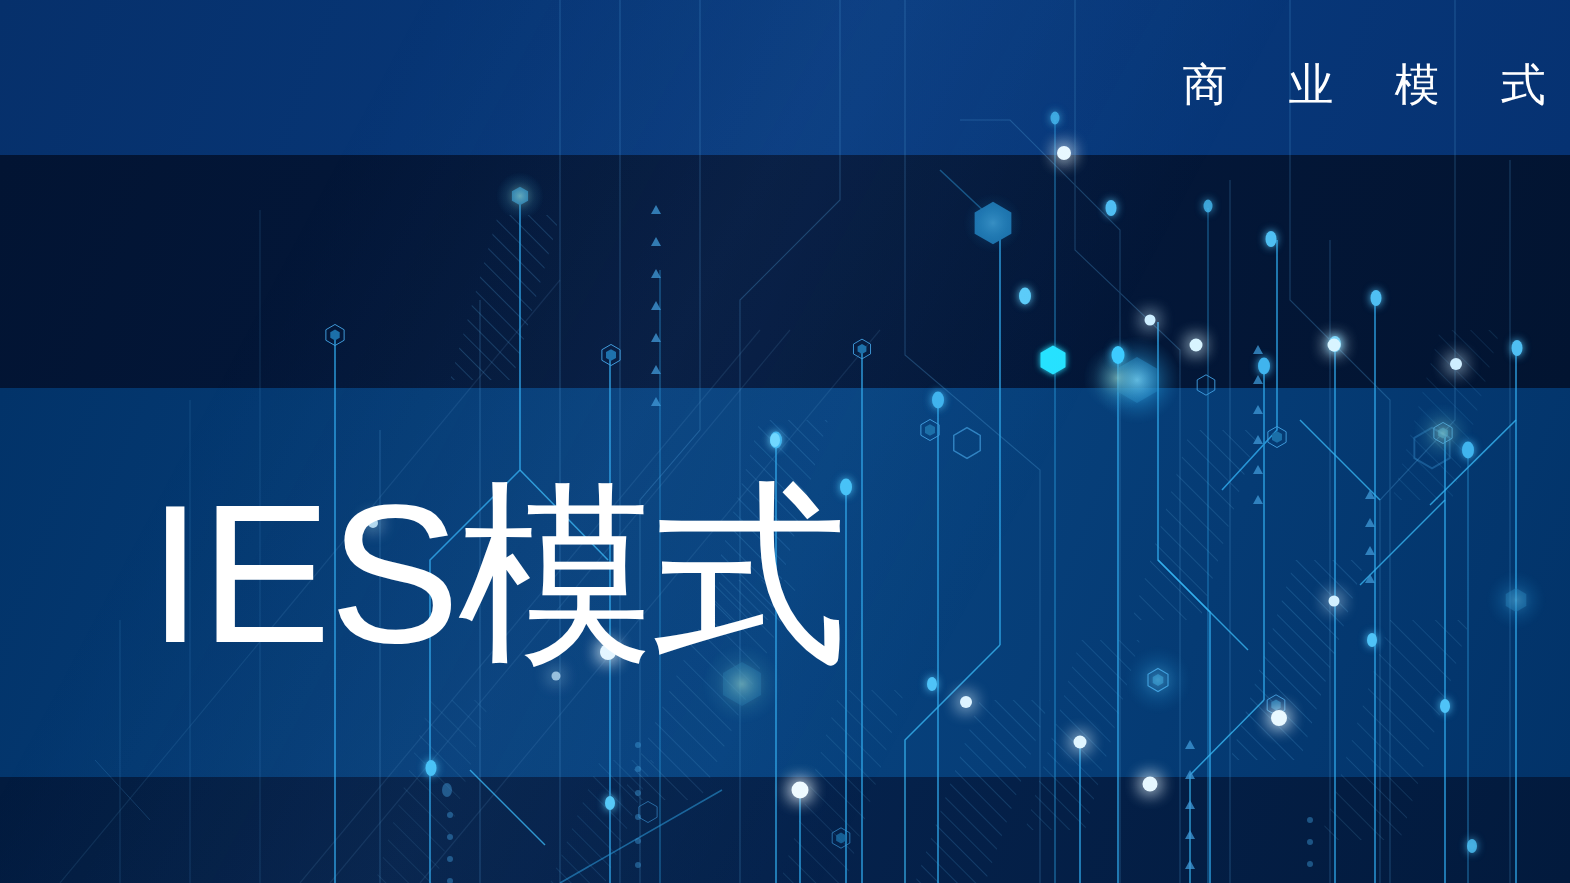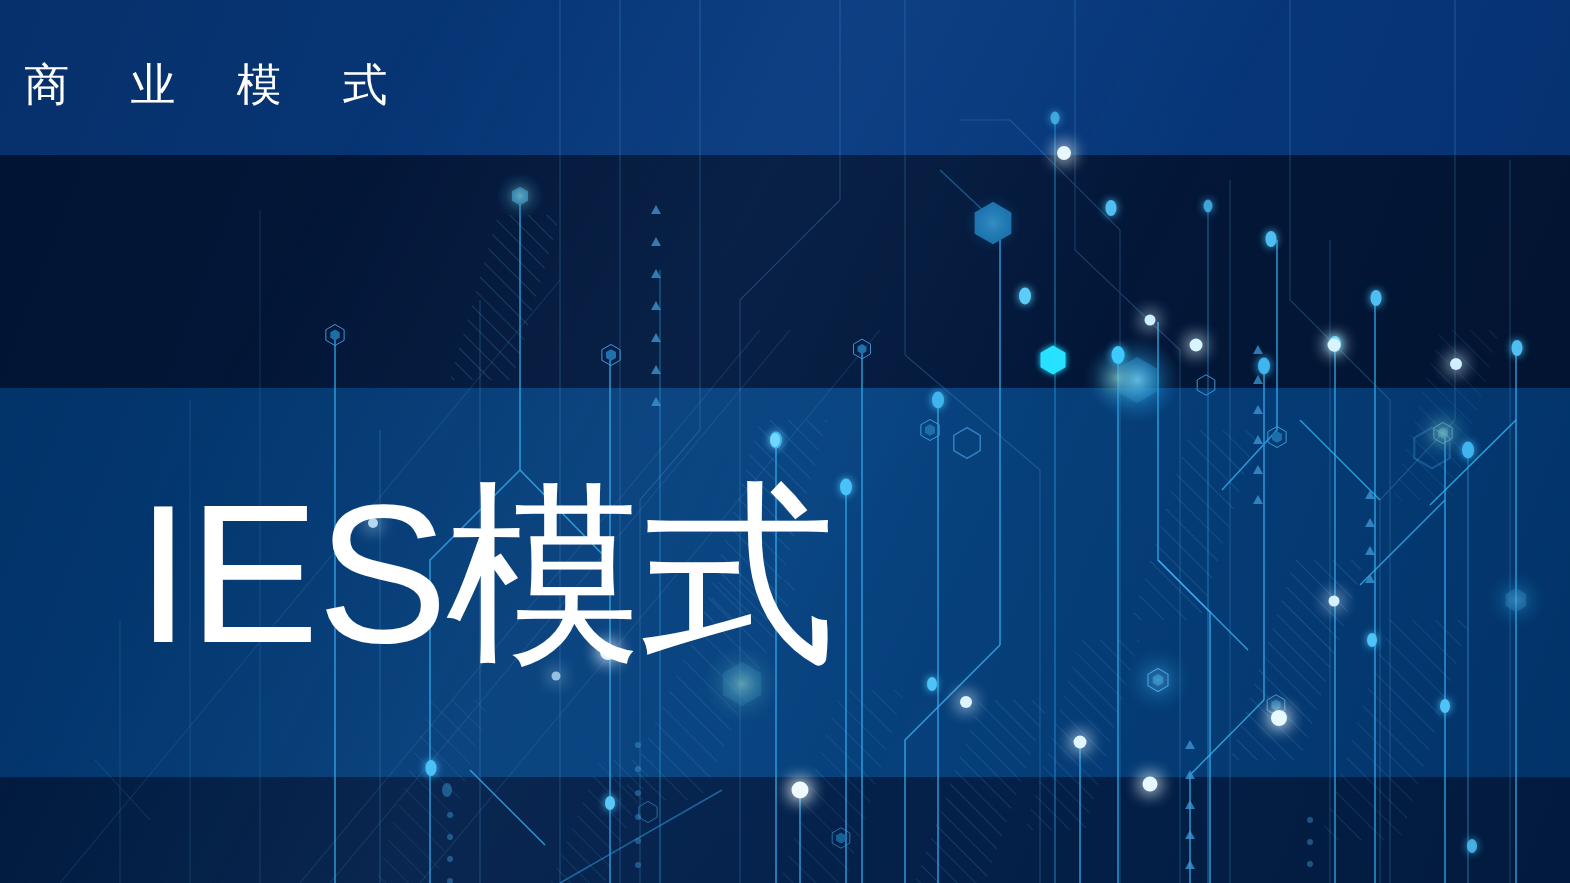--- a/index.html
+++ b/index.html
@@ -28,31 +28,31 @@
     pointer-events:none;
   }
 
   
   #circuit{position:absolute;inset:0;pointer-events:none;}
   #circuit svg{display:block;width:1570px;height:883px;}
 
   
   #eyebrow{
     position:absolute;top:62px;left:0;width:100%;
-    text-align:left;
+    text-align:right;
     color:#ffffff;
     font-size:45px;
     line-height:1;
     letter-spacing:.54em;
     text-indent:.54em;
     font-weight:400;
   }
   #main-title{
     position:absolute;
-    left:136px;
+    left:148px;
     top:477px;
     color:#ffffff;
     font-size:196px;
     line-height:1;
     font-weight:300;
     letter-spacing:-2px;
     white-space:nowrap;
   }
   #subtitle{
     position:absolute;

